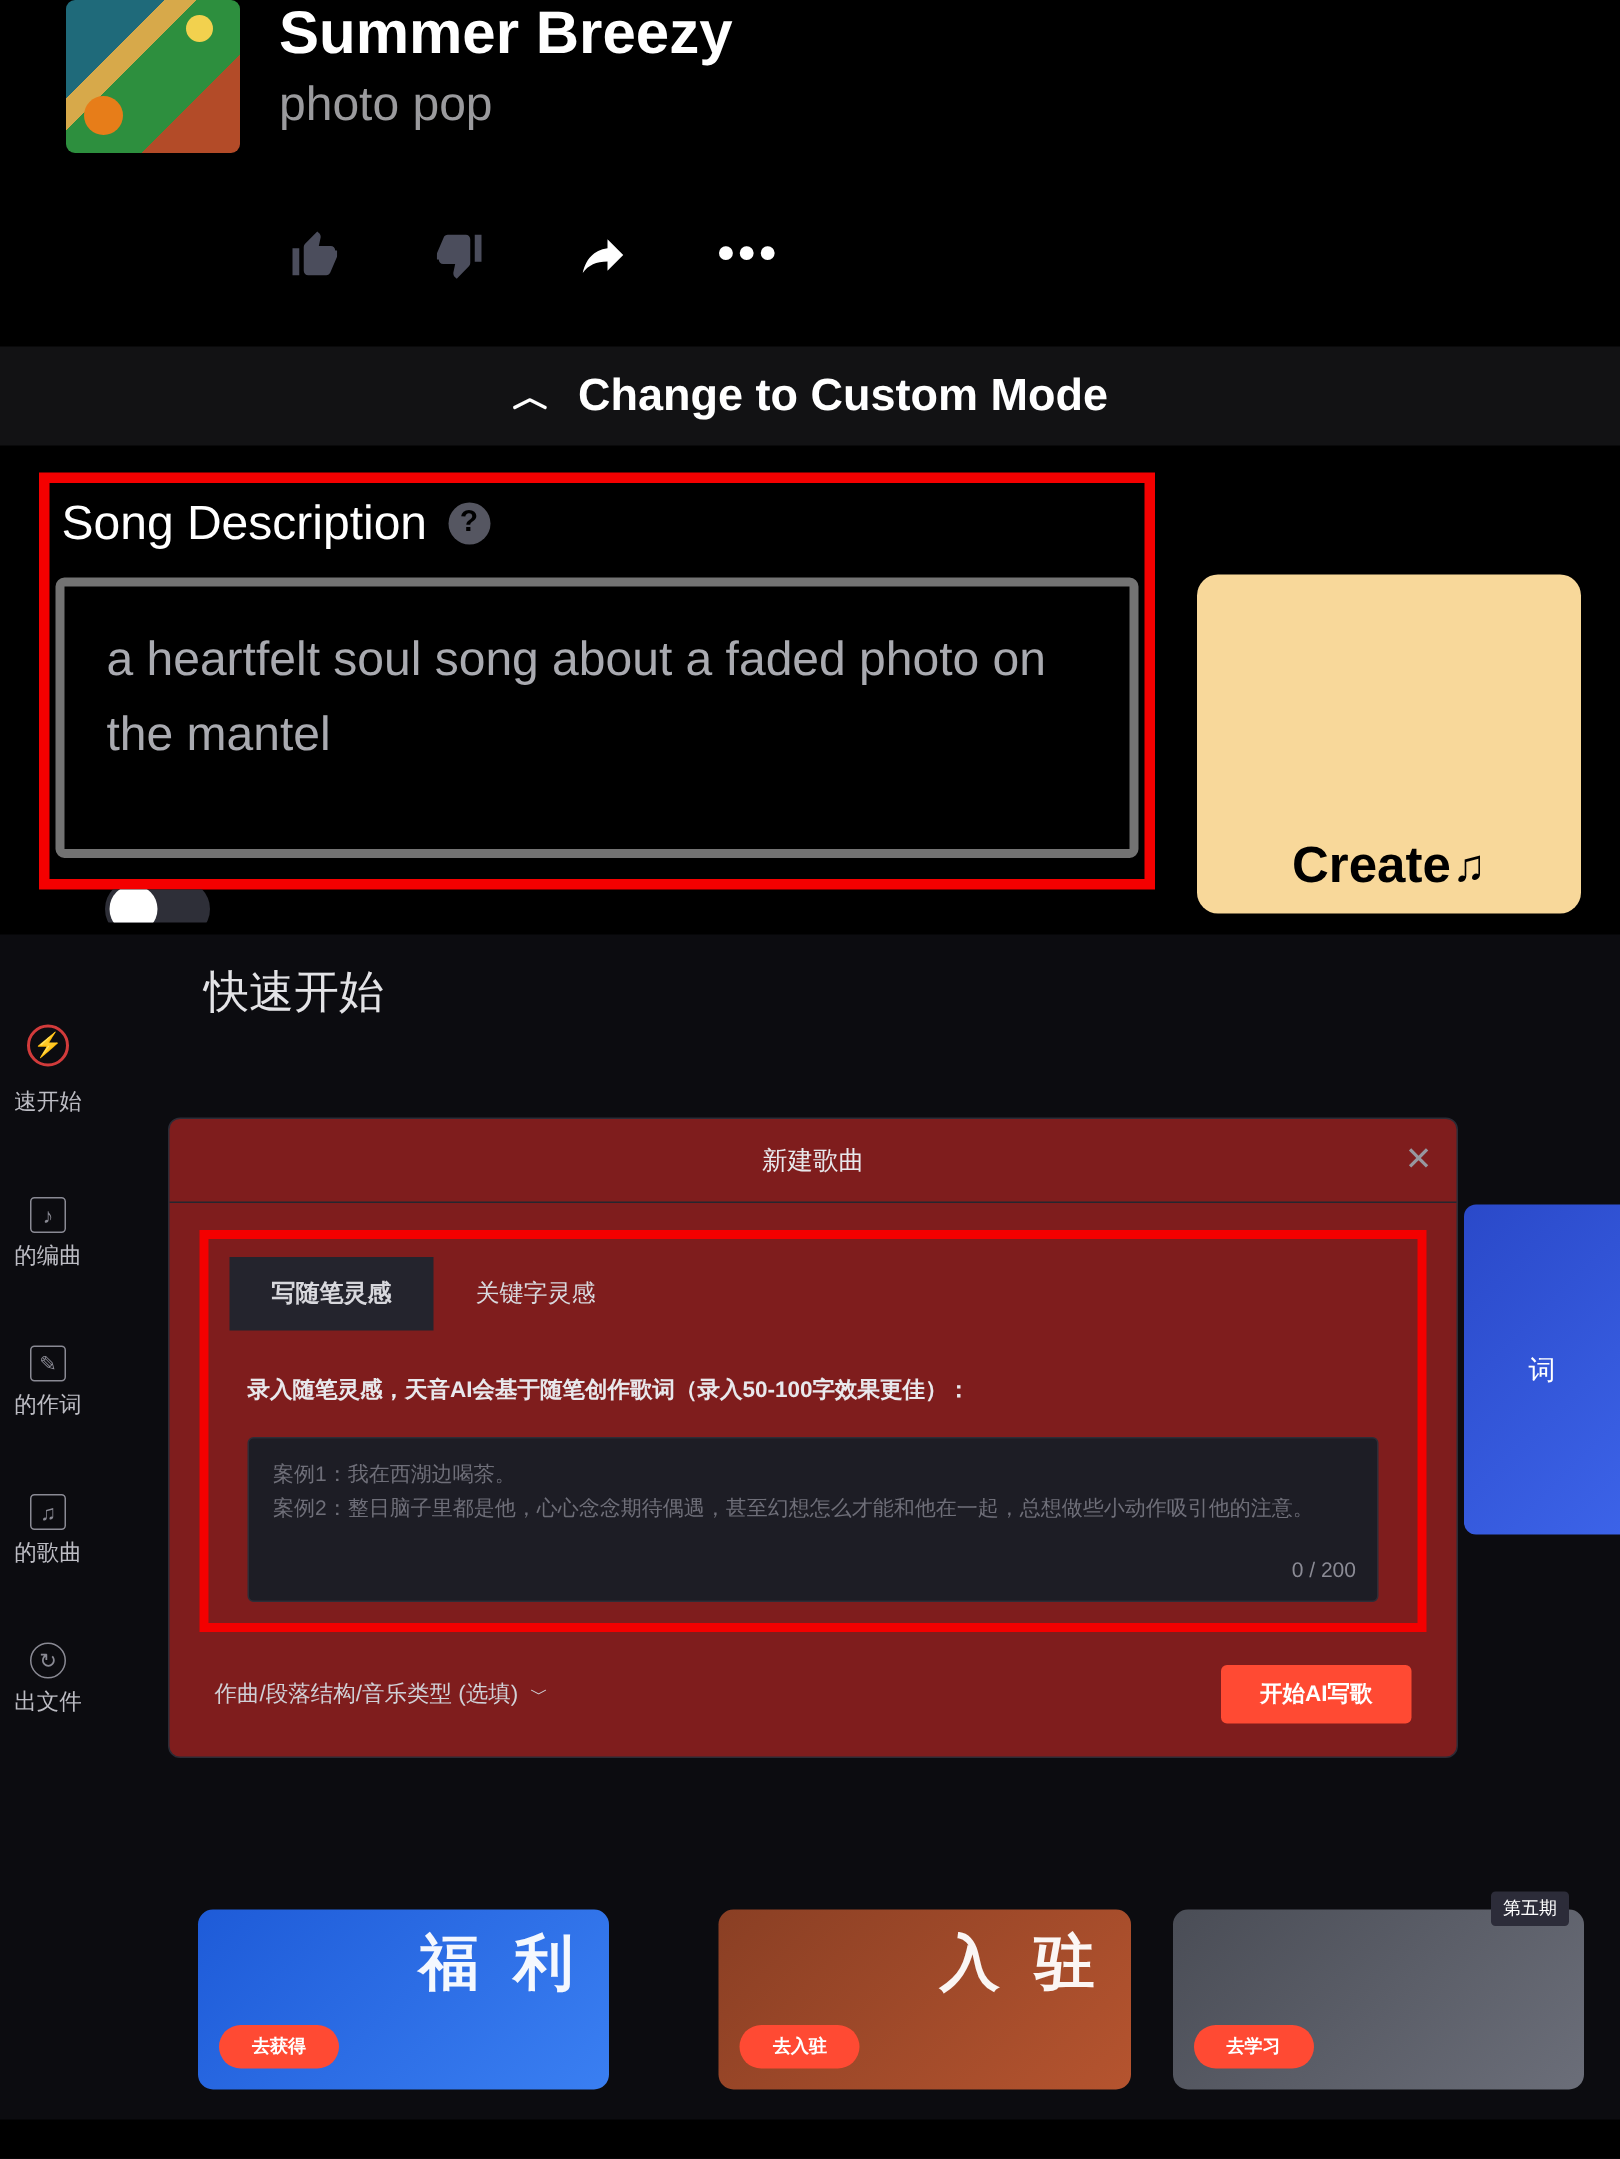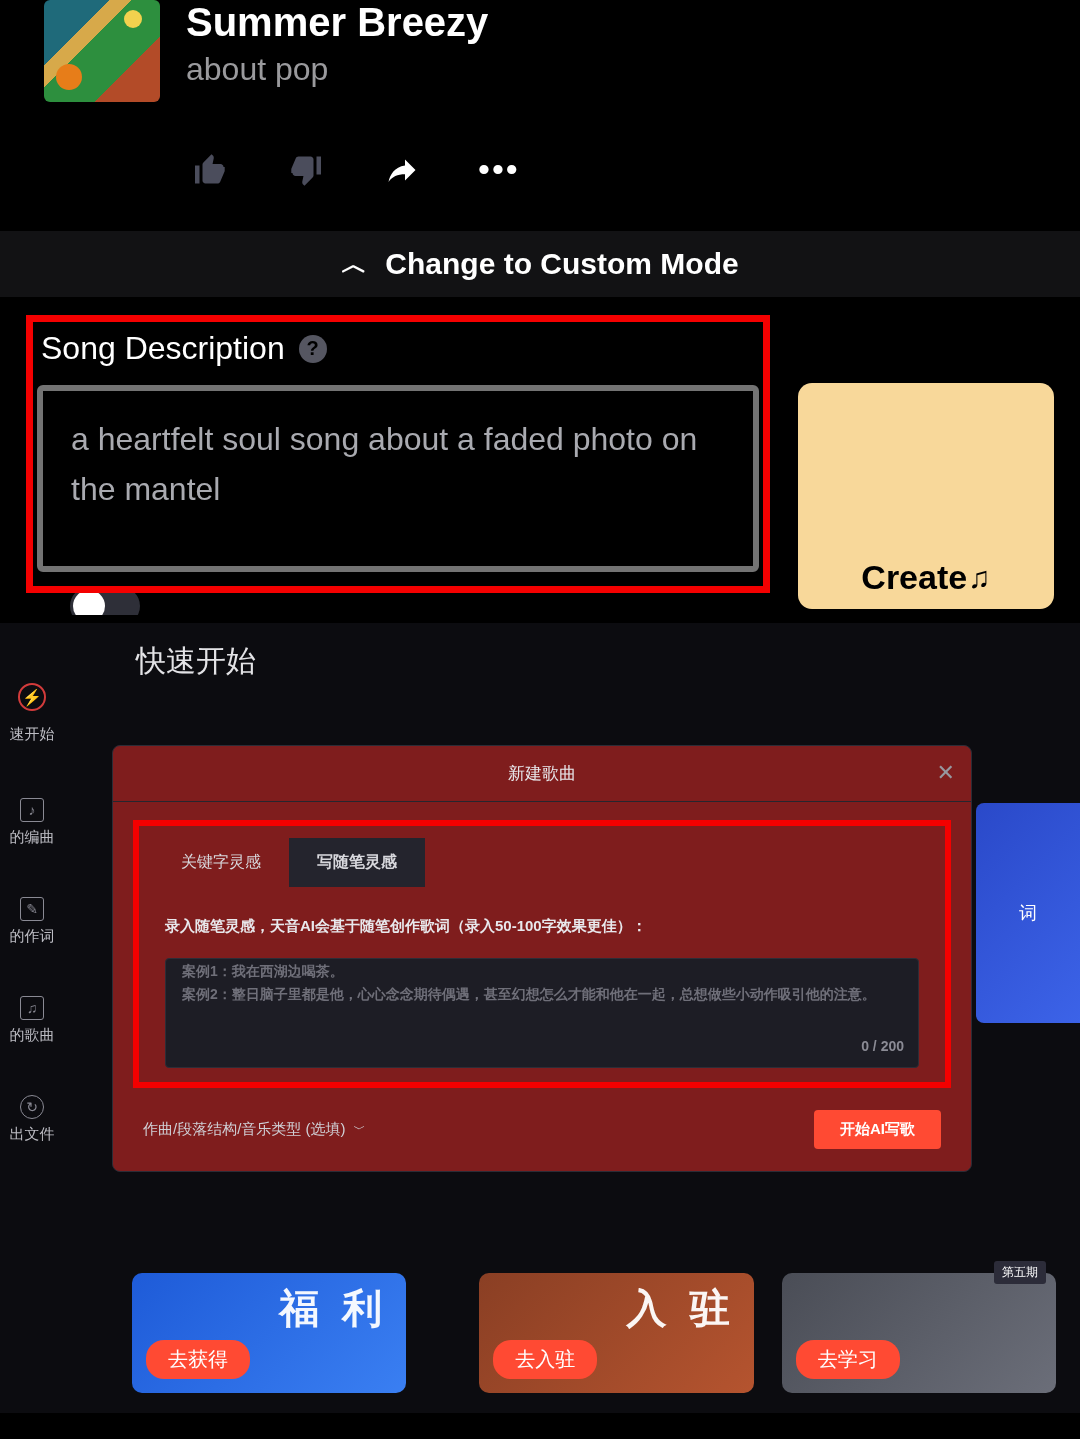--- a/index.html
+++ b/index.html
@@ -237,27 +237,26 @@
   padding: 30px 26px 14px 26px;
   font-size:15px;
   color:#e8e8ec;
   font-weight:600;
 }
 .example-box {
   margin: 8px 26px 0 26px;
   border:1px solid #2d2d37;
   background:#1d1d25;
   border-radius:4px;
-  padding: 1px 16px 10px 16px;
+  padding: 12px 16px 10px 16px;
   font-size:14px;
   color:#6f6f79;
   line-height:1.6;
   position:relative;
   min-height:110px;
-  font-weight:bold;
 }
 .counter {
   position:absolute; right:14px; bottom:10px;
   font-size:14px; color:#8b8b95;
 }
 .modal-footer {
   display:flex;
   align-items:center;
   justify-content:space-between;
   padding: 22px 30px 0 30px;
@@ -301,22 +300,22 @@
 .big-cn {
   position:absolute; right:18px; top:8px;
   font-size:40px; font-weight:800; color:rgba(255,255,255,0.95);
   letter-spacing:6px;
 }
 .pill-btn {
   background:#ff4a33;
   color:#fff;
   border-radius:18px;
   padding:6px 22px;
-  font-size:20px;
-  font-weight:400;
+  font-size:12px;
+  font-weight:700;
 }
 .badge5 {
   position:absolute; top:-12px; right:10px;
   background:#2c2c39; color:#fff;
   font-size:12px; padding:3px 8px; border-radius:3px;
 }
 .right-peek {
   position:absolute;
   right:0; top:180px;
   width:104px; height:220px;
@@ -328,21 +327,21 @@
 </style>
 </head>
 <body>
 
 <div class="top-app">
 
   <div class="track-row">
     <div class="album-art"></div>
     <div class="track-meta">
       <div class="title">Summer Breezy</div>
-      <div class="subtitle">about pop</div>
+      <div class="subtitle">photo pop</div>
     </div>
   </div>
 
   <div class="action-row">
     <span class="ic">
       <svg viewBox="0 0 24 24">
           <path d="M2 21h3V9H2v12zm19-11c0-1.1-.9-2-2-2h-5.3l.8-3.8V3.6c0-.4-.2-.8-.4-1.1L13 1.5 7.6 7c-.4.4-.6.9-.6 1.4V19c0 1.1.9 2 2 2h8c.8 0 1.5-.5 1.8-1.2l2.9-6.8c.1-.2.1-.5.1-.7V10z"></path>
         </svg>
     </span>
     <span class="ic">
@@ -424,22 +423,22 @@
   </div>
 
   <div class="modal">
     <div class="modal-header">
       <span>新建歌曲</span>
       <span class="modal-close">✕</span>
     </div>
 
     <div class="red-box-2">
       <div class="tabs">
+        <div class="tab active">写随笔灵感</div>
         <div class="tab">关键字灵感</div>
-        <div class="tab active">写随笔灵感</div>
       </div>
       <div class="prompt-line">录入随笔灵感，天音AI会基于随笔创作歌词（录入50-100字效果更佳）：</div>
       <div class="example-box">
         <div>案例1：我在西湖边喝茶。</div>
         <div>案例2：整日脑子里都是他，心心念念期待偶遇，甚至幻想怎么才能和他在一起，总想做些小动作吸引他的注意。</div>
         <div class="counter">0 / 200</div>
       </div>
     </div>
 
     <div class="modal-footer">

